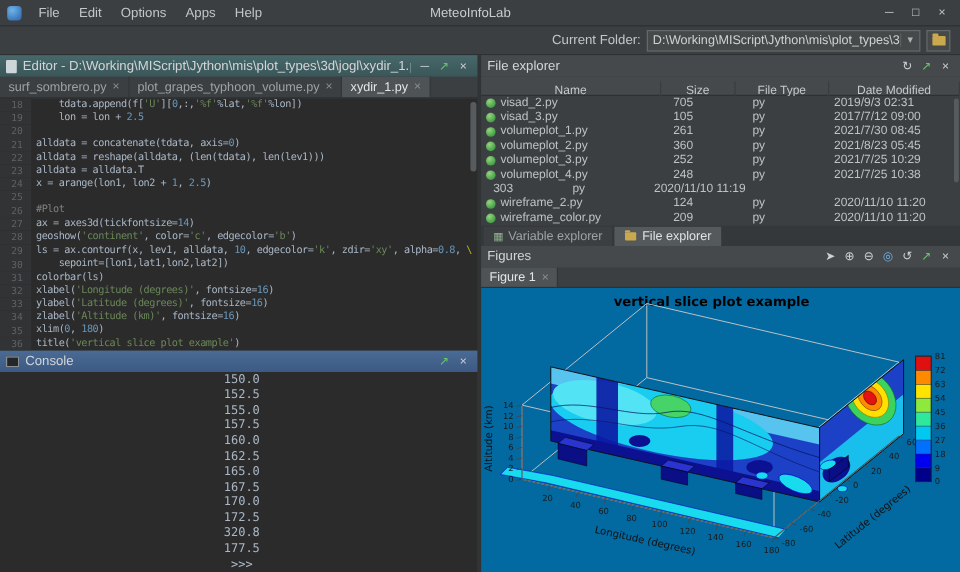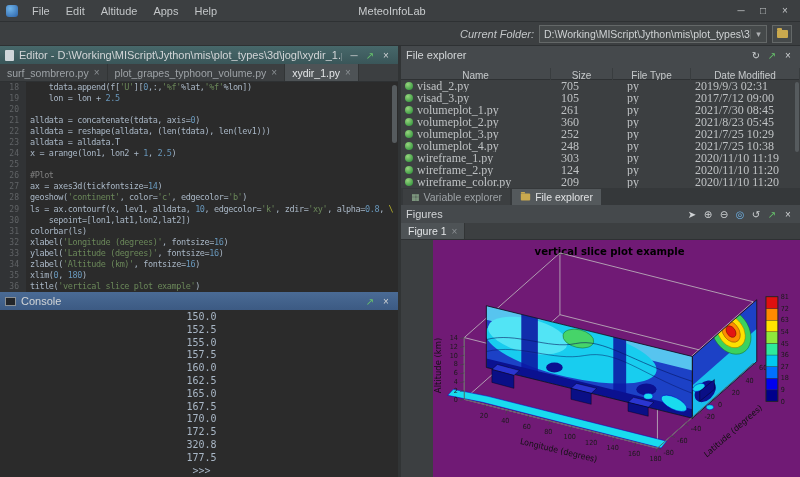--- a/index.html
+++ b/index.html
@@ -10,21 +10,21 @@
   
   .menubar { height:22px; flex:none; display:flex; align-items:center; padding:0 4px; position:relative; background:#3c3f41; border-bottom:1px solid #2e3133; font-size:11px; }
   .app-icon { width:12px; height:12px; border-radius:3px; background:radial-gradient(circle at 35% 30%, #6fb3e8, #2b62a8); margin:0 6px 0 2px; flex:none; }
   .menu-item { padding:0 8px; color:#c3c6c8; cursor:default; }
   .win-title { position:absolute; left:0; right:16px; text-align:center; color:#c9ccce; pointer-events:none; }
   .win-controls { margin-left:auto; display:flex; z-index:1; }
   .win-controls span { width:22px; text-align:center; color:#c3c6c8; font-size:10px; }
 
   
   .toolbar { height:24px; flex:none; display:flex; align-items:center; justify-content:flex-end; gap:5px; padding:0 8px; border-bottom:1px solid #2e3133; font-size:11px; background:#3c3f41; }
-  .cf-label { color:#c3c6c8;font-style:italic; }
+  .cf-label { color:#c3c6c8; }
   .cf-combo { width:228px; height:18px; background:#45494a; border:1px solid #646868; display:flex; align-items:center; font-size:10.5px; color:#cfd2d4; }
   .cf-path { flex:1; padding:0 4px; white-space:nowrap; overflow:hidden; }
   .cf-arrow { width:16px; text-align:center; color:#aeb1b3; border-left:1px solid #5a5e5e; font-size:9px; }
   .cf-browse { width:20px; height:18px; border:1px solid #646868; background:#45494a; display:flex; align-items:center; justify-content:center; }
   .mini-folder { width:11px; height:8px; background:#caa94e; position:relative; display:inline-block; border-radius:1px; }
   .mini-folder::before { content:''; position:absolute; top:-2px; left:0; width:5px; height:2px; background:#caa94e; border-radius:1px 1px 0 0; }
 
   
   .main { flex:1; display:flex; min-height:0; }
   .left-col { width:398px; flex:none; display:flex; flex-direction:column; min-height:0; }
@@ -62,54 +62,54 @@
 
   
   .console-body { height:167px; flex:none; background:#2b2b2b; padding:1px 0 0 5px; font-family:"DejaVu Sans Mono","Liberation Mono",monospace; font-size:10px; overflow:hidden;text-align:center; }
   .console-line { height:12.8px; line-height:12.8px; color:#a9b7c6; }
 
   
   .fx-thead { height:16px; flex:none; display:flex; background:#45494c; border-bottom:1px solid #2e3133; font-size:10px; color:#c6c9cb; align-items:center; }
   .fx-thead span { text-align:center; border-right:1px solid #393d3f; height:100%; display:flex; align-items:center; justify-content:center;margin-top:7px; }
   .col-name{width:150px} .col-size{width:62px} .col-type{width:78px} .col-date{flex:1}
   .fx-body { height:108px; flex:none; position:relative; overflow:hidden; background:#3c3f41; }
-  .frow { display:flex; height:12px; line-height:12px; font-size:12px; color:#bfc2c4; align-items:center;font-family:Liberation Serif, serif; }
+  .frow { display:flex; height:12px; line-height:12px; font-size:10px; color:#bfc2c4; align-items:center; }
   .fc { white-space:nowrap; overflow:hidden; }
   .frow .name { width:150px; padding-left:4px; display:flex; align-items:center; }
   .frow .size { width:62px; padding-left:10px; }
   .frow .type { width:78px; padding-left:14px; }
   .frow .date { flex:1; padding-left:4px; }
   .pyicon { width:8px; height:8px; border-radius:50%; background:radial-gradient(circle at 35% 30%, #97d47e, #3f9c45 75%); margin-right:4px; flex:none; display:inline-block; }
   .fx-scroll { position:absolute; right:0; top:0; bottom:0; width:6px; }
   .fx-scroll .thumb { position:absolute; top:2px; right:1px; width:4px; height:70px; border-radius:2px; background:#565b5e; }
 
   .fx-tabs { height:17px; flex:none; display:flex; background:#35383a; font-size:10.5px; align-items:flex-end; padding-left:2px; gap:2px; }
   .fx-tab { display:flex; align-items:center; gap:4px; padding:0 8px; height:16px; color:#9da2a6; background:#3c3f41; }
   .fx-tab.active { background:#54595c; color:#e0e2e4; }
   .grid-glyph { font-size:9px; color:#8faf8f; }
   .mini-folder.small { transform:scale(0.85); }
 
   
-  .plot-area { flex:1; background:#701a75; position:relative; min-height:0;margin-left:32px; }
+  .plot-area { flex:1; background:#0369a1; position:relative; min-height:0; }
   .plot-area svg { display:block; width:100%; height:100%; }
   svg text { font-family:"DejaVu Sans","Liberation Sans",sans-serif; }
   .tick { font-size:7px; fill:#1a1a1a; }
   .axlab { font-size:8.5px; fill:#111; }
   .ptitle { font-size:11px; font-weight:bold; fill:#000; }
 </style>
 </head>
 <body>
 
 <div id="app">
 
   <div class="menubar">
     <span class="app-icon"></span>
     <span class="menu-item">File</span>
     <span class="menu-item">Edit</span>
-    <span class="menu-item">Altitude</span>
+    <span class="menu-item">Options</span>
     <span class="menu-item">Apps</span>
     <span class="menu-item">Help</span>
     <span class="win-title">MeteoInfoLab</span>
     <span class="win-controls">
       <span>─</span>
       <span>□</span>
       <span>×</span>
     </span>
   </div>
 
@@ -316,21 +316,20 @@
             <span class="fc type">py</span>
             <span class="fc date">2021/7/25 10:29</span>
           </div>
           <div class="frow">
             <span class="fc name"><span class="pyicon"></span>volumeplot_4.py</span>
             <span class="fc size">248</span>
             <span class="fc type">py</span>
             <span class="fc date">2021/7/25 10:38</span>
           </div>
           <div class="frow">
-            <span class="fc name"><span class="pyicon"></span>wireframe_1.py</span>
             <span class="fc size">303</span>
             <span class="fc type">py</span>
             <span class="fc date">2020/11/10 11:19</span>
           </div>
           <div class="frow">
             <span class="fc name"><span class="pyicon"></span>wireframe_2.py</span>
             <span class="fc size">124</span>
             <span class="fc type">py</span>
             <span class="fc date">2020/11/10 11:20</span>
           </div>

